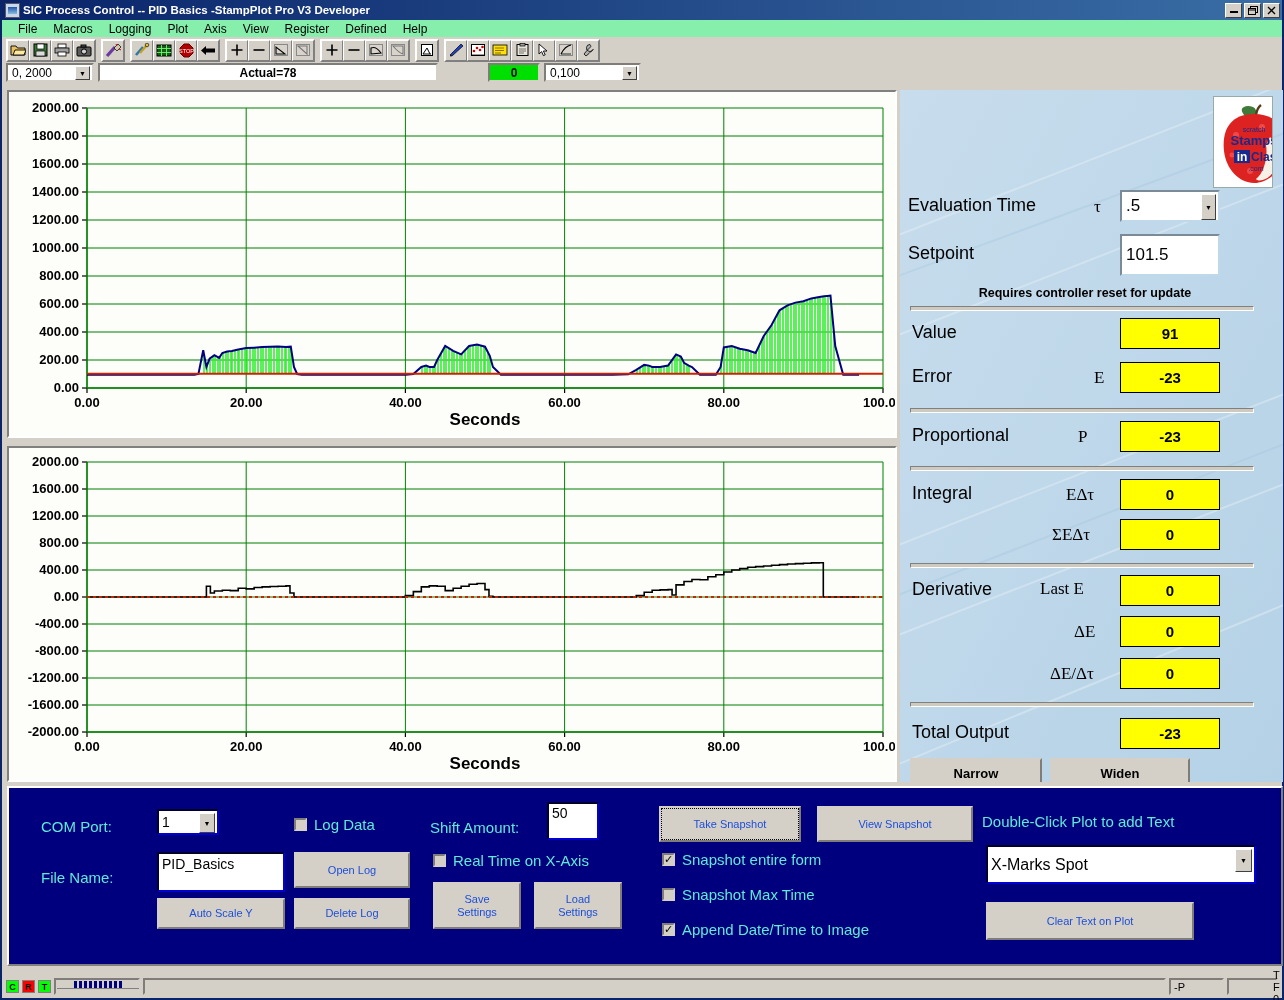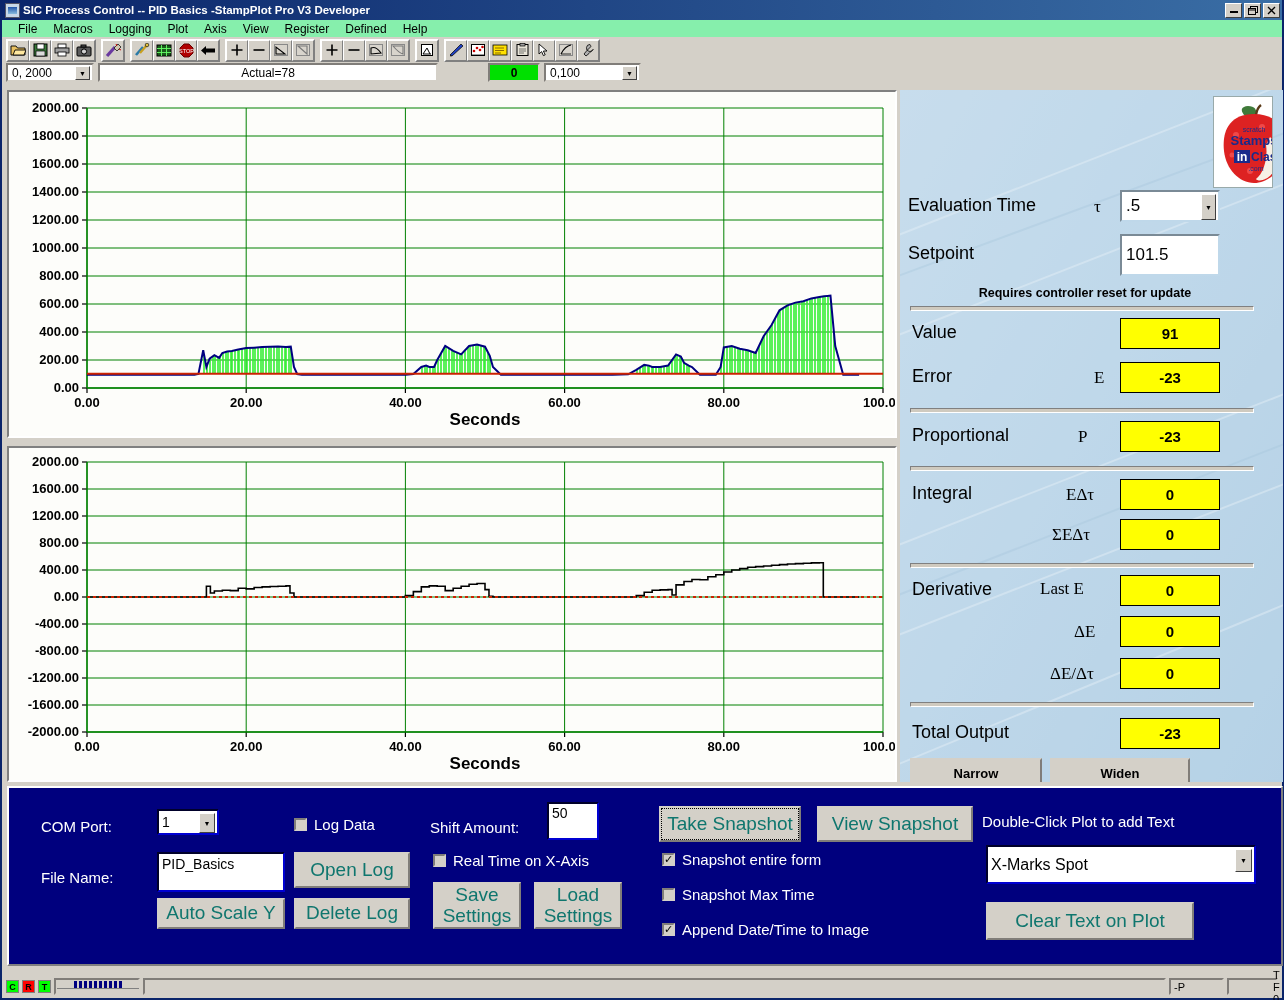--- a/index.html
+++ b/index.html
@@ -65,21 +65,21 @@
     position:relative;
   }
   .combo .arrow {
     position:absolute; right:2px; top:1px; width:15px; height:14px;
     background:#d4d0c8; border:1px solid #fff;
     border-right-color:#404040; border-bottom-color:#404040;
     display:flex; align-items:center; justify-content:center; font-size:7px;
   }
   .flatfield { height:19px; background:#fff; border:2px inset #d4d0c8;
                display:flex; align-items:center; justify-content:center;
-               font-size:12px; font-weight:normal; }
+               font-size:12px; font-weight:bold; }
   .greenbox { height:19px; background:#00e000; border:2px inset #d4d0c8;
               display:flex; align-items:center; justify-content:center;
               font-size:12px; font-weight:bold; }
 
   
   .content { position:absolute; left:2px; top:88px; right:2px; bottom:25px; }
 
   .plotpanel {
     position:absolute; background:#fdfdfa; border:2px solid;
     border-color:#808080 #fff #fff #808080;
@@ -121,26 +121,26 @@
     font-size:13px; font-weight:bold; display:flex;
     align-items:center; justify-content:center; text-align:center;
     font-family:"Liberation Sans", sans-serif; color:#000;
   }
 
   
   #bottom-panel {
     position:absolute; left:3px; top:698px; width:1276px; height:180px;
     background:#00007e; border:2px solid; border-color:#fff #808080 #808080 #fff;
   }
-  .bp-label { color:#ffffff; font-size:15px; }
+  .bp-label { color:#5eead4; font-size:15px; }
   .bp-input { background:#fff; border:2px inset #00007e; font-size:14px;
               padding-left:3px; display:flex; align-items:center; }
-  .bp-btn { background:#d4d0c8; border:2px outset #d4d0c8; font-size:19px;
+  .bp-btn { background:#d4d0c8; border:2px outset #d4d0c8; font-size:11px;
             display:flex; align-items:center; justify-content:center;
-            text-align:center; line-height:1.1; color:#0f766e; }
+            text-align:center; line-height:1.1; color:#1d4ed8; }
   .bp-btn.focus { outline:1px dotted #000; outline-offset:-3px; }
   .chk { width:13px; height:13px; background:#d4d0c8; border:2px inset #d4d0c8;
          display:inline-flex; align-items:center; justify-content:center;
          font-size:11px; line-height:1; color:#000; flex:0 0 auto; }
   .chkrow { display:flex; align-items:center; gap:7px; }
 
   
   .statusbar {
     position:absolute; left:2px; right:2px; bottom:2px; height:19px;
     background:#d4d0c8; display:flex; align-items:center; gap:3px; padding:0 2px;

